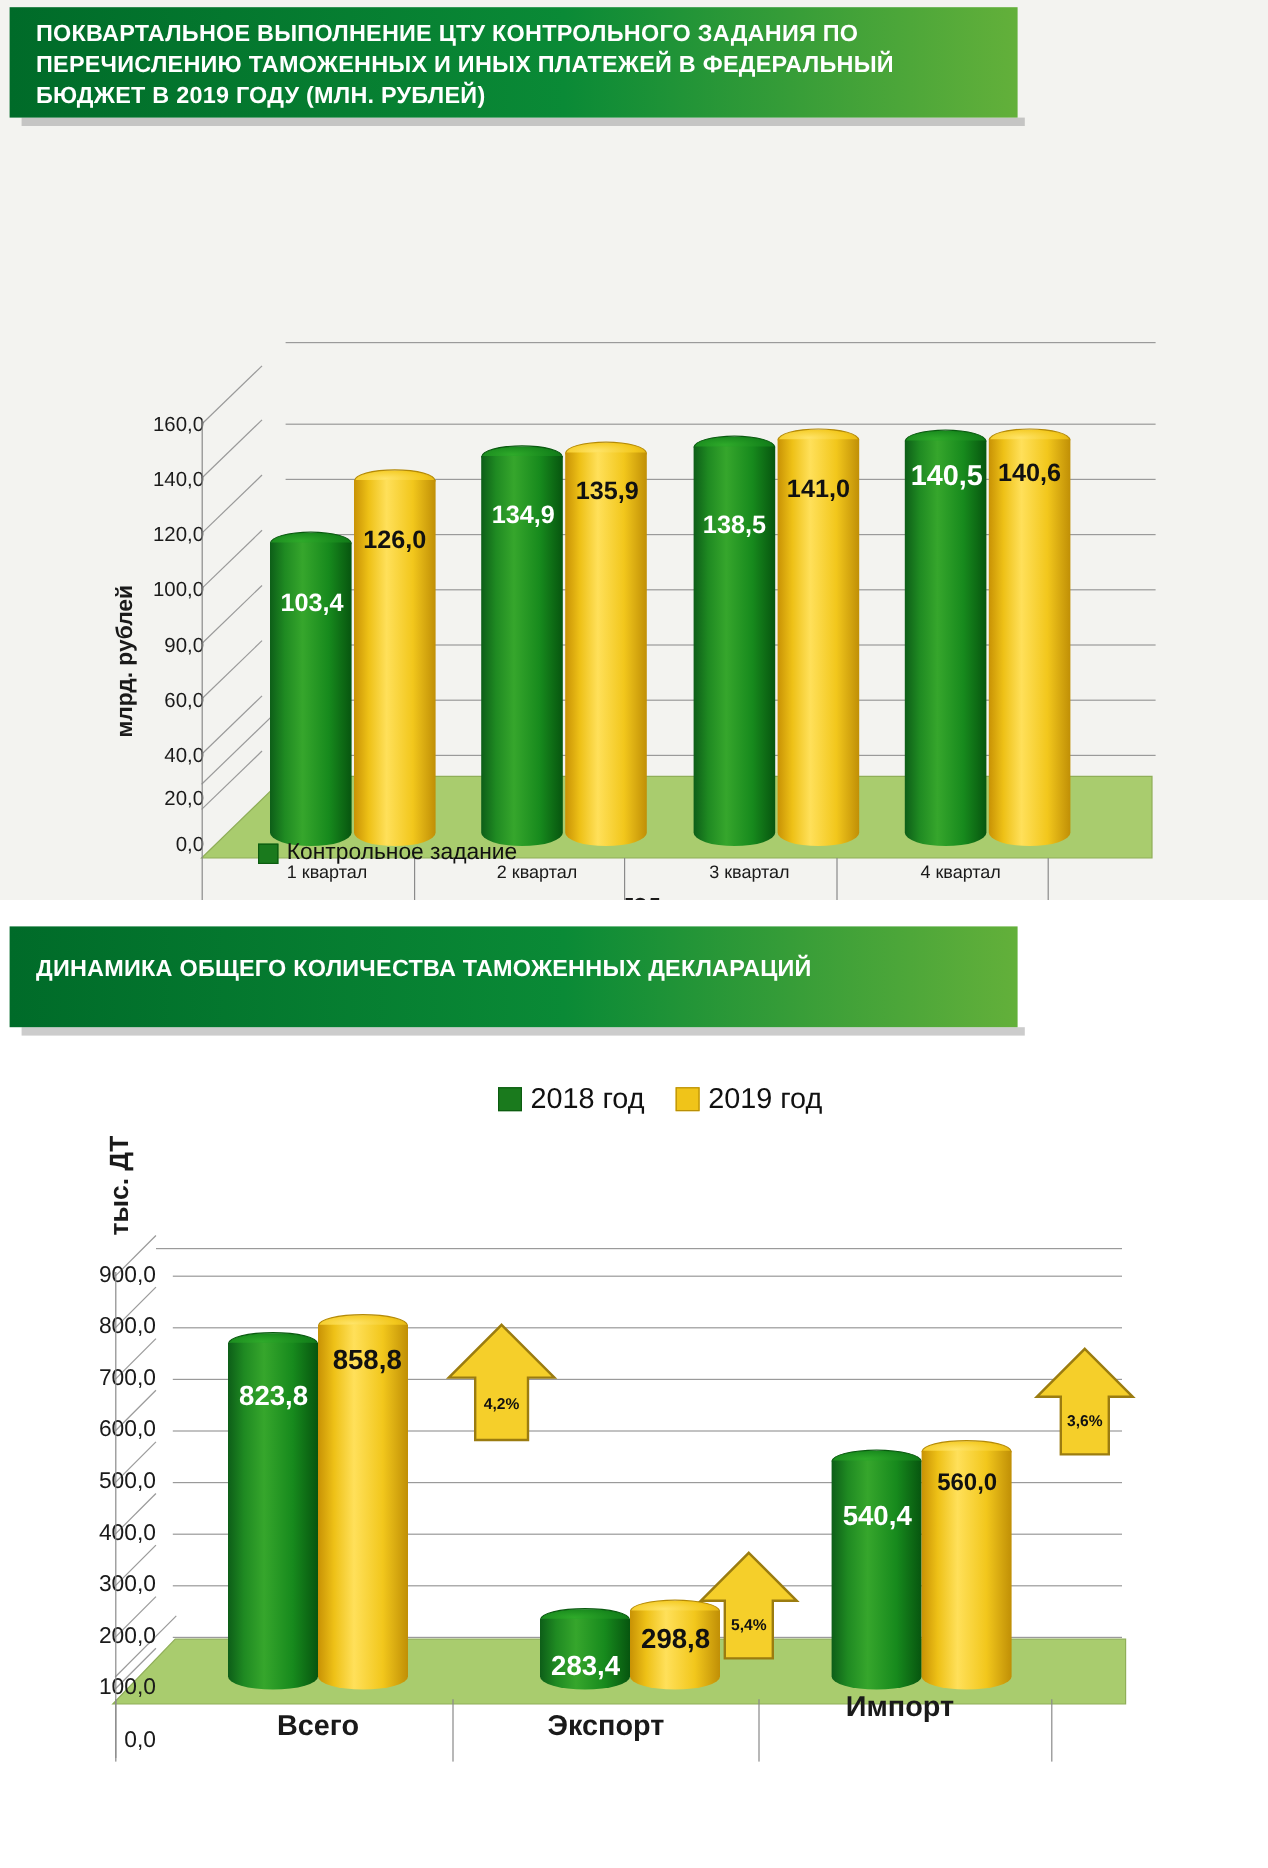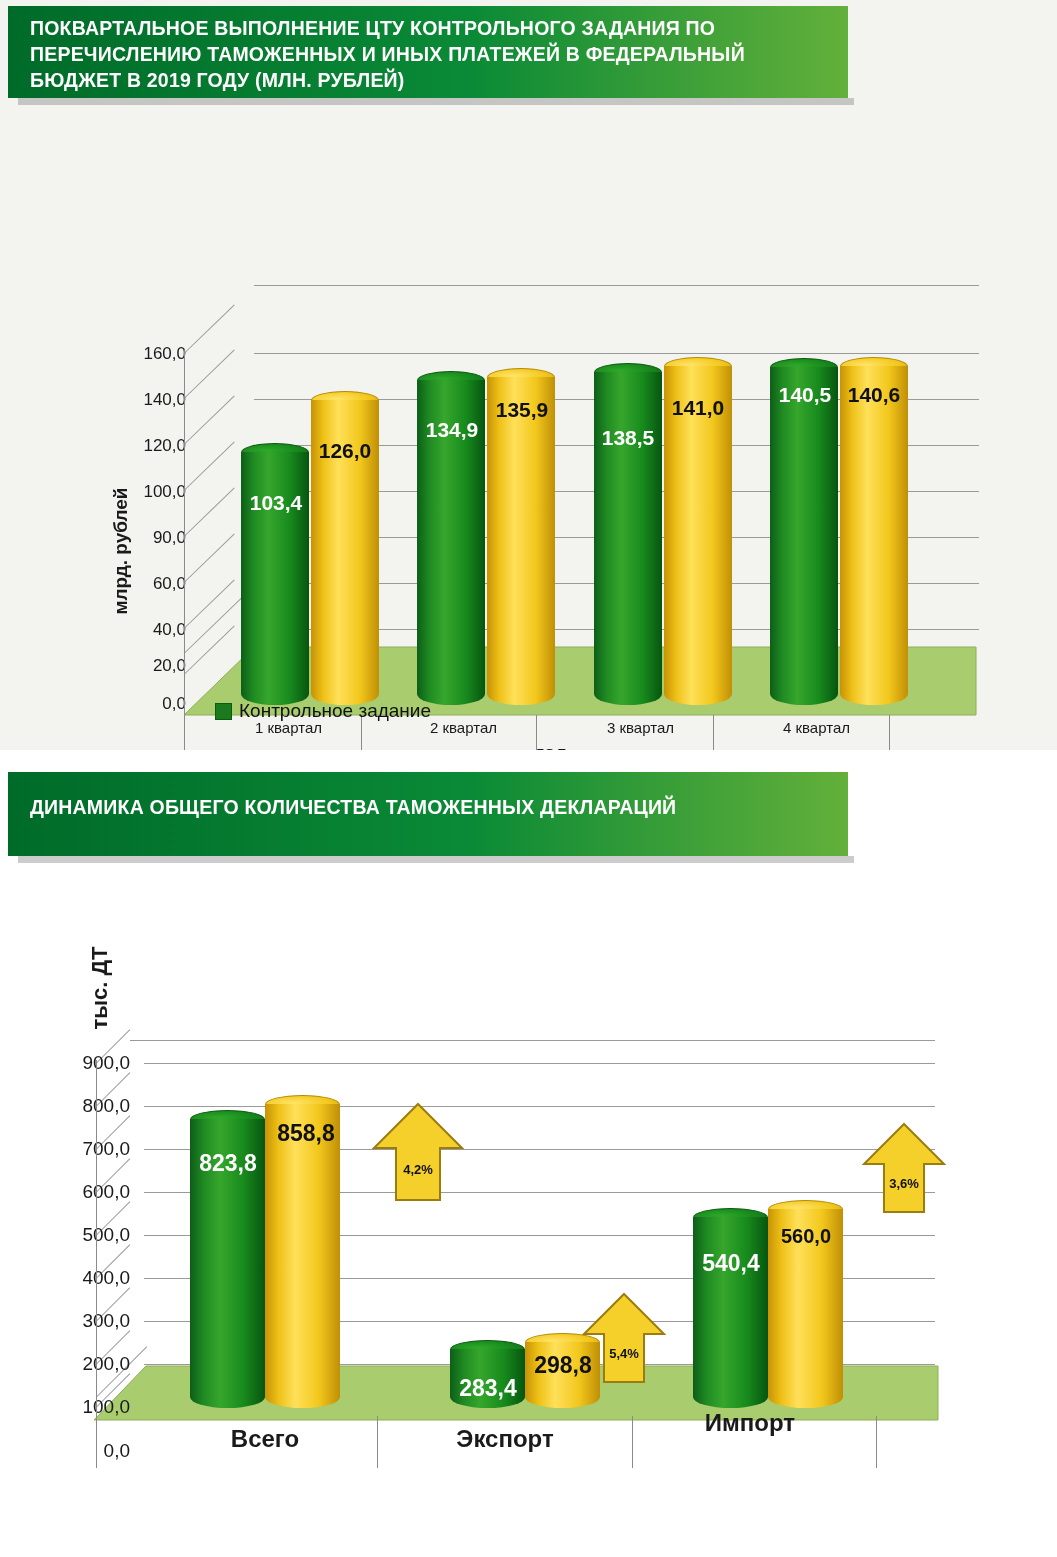--- a/index.html
+++ b/index.html
@@ -174,21 +174,21 @@
   }
 </style>
 </head>
 <body>
 
 <section class="panel" id="panel-1">
 
   <div class="title-shadow" style="left:18px; top:98px; width:836px; height:7px;"></div>
   <div class="title-bar" id="title-1">ПОКВАРТАЛЬНОЕ ВЫПОЛНЕНИЕ ЦТУ КОНТРОЛЬНОГО ЗАДАНИЯ ПО ПЕРЕЧИСЛЕНИЮ ТАМОЖЕННЫХ И ИНЫХ ПЛАТЕЖЕЙ В ФЕДЕРАЛЬНЫЙ БЮДЖЕТ В 2019 ГОДУ (МЛН. РУБЛЕЙ)</div>
 
-  <div class="chart-area" id="chart-1" style="left:16px; top:110px; width:961px; height:640px;">
+  <div class="chart-area" id="chart-1" style="left:0; top:110px; width:961px; height:640px;">
 
     <div class="skew-line" style="left:238px; top:175px; width:725px;"></div>
     <div class="skew-line" style="left:168px; top:243px; width:70px; transform: rotate(-44deg);"></div>
     <div class="skew-line" style="left:168px; top:288px; width:70px; transform: rotate(-44deg);"></div>
     <div class="skew-line" style="left:168px; top:334px; width:70px; transform: rotate(-44deg);"></div>
     <div class="skew-line" style="left:168px; top:380px; width:70px; transform: rotate(-44deg);"></div>
     <div class="skew-line" style="left:168px; top:426px; width:70px; transform: rotate(-44deg);"></div>
     <div class="skew-line" style="left:168px; top:472px; width:70px; transform: rotate(-44deg);"></div>
     <div class="skew-line" style="left:168px; top:518px; width:70px; transform: rotate(-44deg);"></div>
     <div class="skew-line" style="left:168px; top:564px; width:70px; transform: rotate(-44deg);"></div>
@@ -258,21 +258,21 @@
     <div class="cyl yellow" style="left:648px; top:247px; width:68px; height:348px;">
       <div class="top"></div>
       <div class="body"></div>
     </div>
     <div class="bar-value" style="left:644px; top:286px; width:76px; font-size:21px;">141,0</div>
 
     <div class="cyl green" style="left:754px; top:248px; width:68px; height:347px;">
       <div class="top"></div>
       <div class="body"></div>
     </div>
-    <div class="bar-value on-dark" style="left:751px; top:273px; width:76px; font-size:21px;">140,5</div>
+    <div class="bar-value on-dark" style="left:751px; top:273px; width:76px; font-size:24px;">140,5</div>
 
     <div class="cyl yellow" style="left:824px; top:247px; width:68px; height:348px;">
       <div class="top"></div>
       <div class="body"></div>
     </div>
     <div class="bar-value" style="left:820px; top:273px; width:76px; font-size:21px;">140,6</div>
 
     <div class="cat-label" style="left:195px; top:609px; width:155px; font-size:15px;">1 квартал</div>
     <div class="cat-label" style="left:370px; top:609px; width:155px; font-size:15px;">2 квартал</div>
     <div class="cat-label" style="left:547px; top:609px; width:155px; font-size:15px;">3 квартал</div>
@@ -288,20 +288,30 @@
       <span class="legend-text" style="font-size:19px;">Контрольное задание</span>
     </div>
   </div>
 </section>
 
 <section class="panel" id="panel-2">
 
   <div class="title-shadow" style="left:18px; top:106px; width:836px; height:7px;"></div>
   <div class="title-bar" id="title-2">ДИНАМИКА ОБЩЕГО КОЛИЧЕСТВА ТАМОЖЕННЫХ ДЕКЛАРАЦИЙ</div>
 
+  <div class="legend" style="left:415px; top:152px; gap:26px;">
+    <div class="legend-item">
+      <span class="swatch green" style="width:18px;height:18px;"></span>
+      <span class="legend-text" style="font-size:24px;">2018 год</span>
+    </div>
+    <div class="legend-item">
+      <span class="swatch yellow" style="width:18px;height:18px;"></span>
+      <span class="legend-text" style="font-size:24px;">2019 год</span>
+    </div>
+  </div>
 
   <div class="chart-area" id="chart-2" style="left:0; top:170px; width:1057px; height:637px;">
 
     <div class="axis-label-y" style="left:10px; top:55px; width:180px; text-align:center; font-size:22px; transform: rotate(-90deg);">тыс.  ДТ</div>
 
     <div class="skew-line" style="left:130px; top:120px; width:805px;"></div>
     <div class="skew-line" style="left:96px; top:143px; width:48px; transform: rotate(-45deg);"></div>
     <div class="skew-line" style="left:96px; top:186px; width:48px; transform: rotate(-45deg);"></div>
     <div class="skew-line" style="left:96px; top:229px; width:48px; transform: rotate(-45deg);"></div>
     <div class="skew-line" style="left:96px; top:272px; width:48px; transform: rotate(-45deg);"></div>

